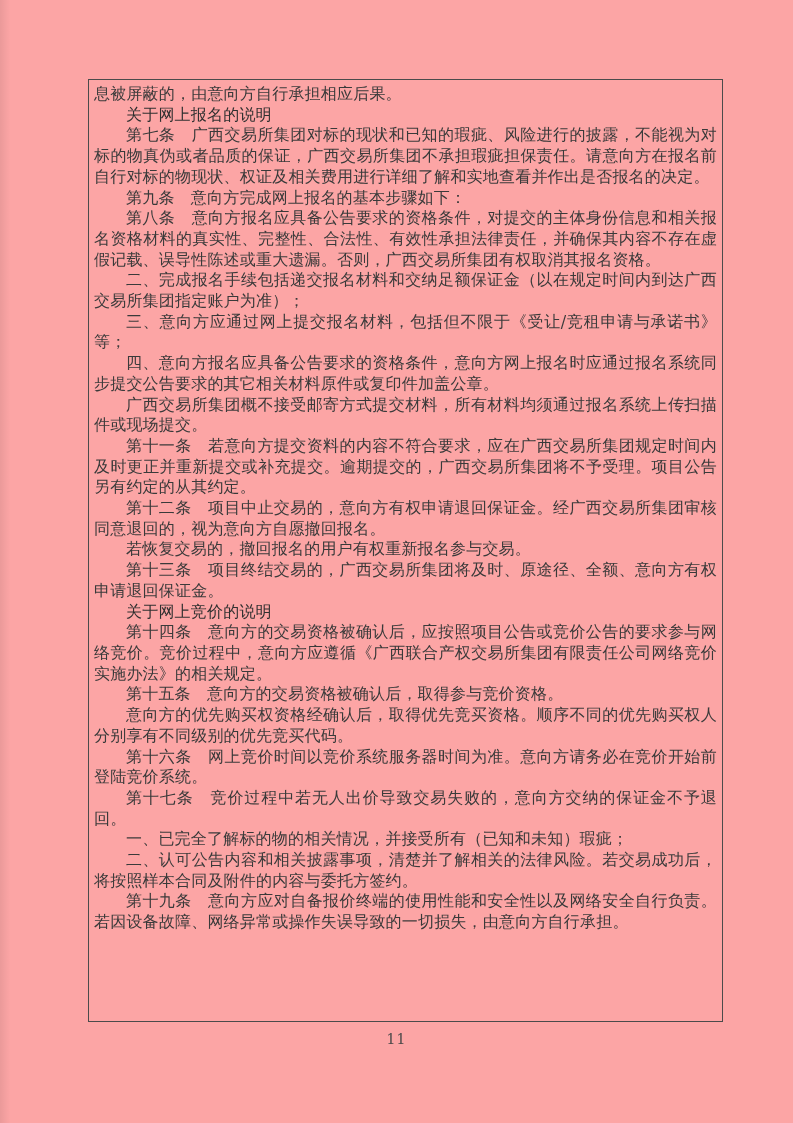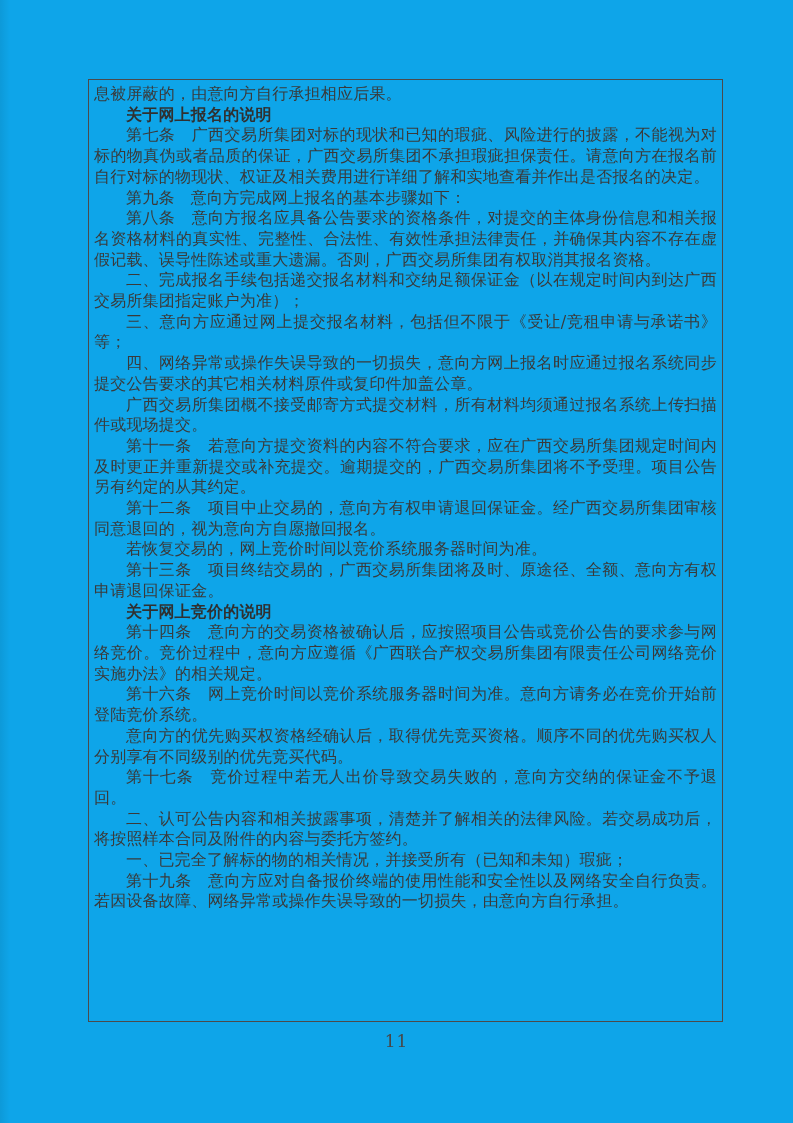--- a/index.html
+++ b/index.html
@@ -4,21 +4,21 @@
 <style>
   html, body {
     margin: 0;
     padding: 0;
     background: #e9e9e9;
   }
   .page {
     position: relative;
     width: 793px;
     height: 1123px;
-    background: #0ea5e9;
+    background: #fca5a5;
     overflow: hidden;
     font-family: "DejaVu Serif", "Liberation Serif", serif;
     color: #3a3a3a;
   }
   
   .page::before {
     content: "";
     position: absolute;
     left: 0; top: 0; bottom: 0;
     width: 10px;
@@ -43,63 +43,64 @@
     text-indent: 2em;
     letter-spacing: 0.2px;
   }
   .frame p.no-indent {
     text-indent: 0;
   }
   .section-heading {
     margin: 22px 0 0 0;
     font-size: 16.5px;
     line-height: 20.7px;
-    font-weight: bold;
+    font-weight: normal;
     text-align: center;
     color: #303030;
   }
   .page-number {
     position: absolute;
     left: 0;
     top: 1031px;
     width: 100%;
     text-align: center;
-    font-size: 17px;
+    font-size: 14px;
     color: #474747;
     letter-spacing: 1px;
   }
 </style>
 </head>
 <body>
 
 <div class="page">
   <div class="frame">
 
     <p class="no-indent">息被屏蔽的，由意向方自行承担相应后果。</p>
 
     <p class="section-heading">关于网上报名的说明</p>
 
     <p>第七条　广西交易所集团对标的现状和已知的瑕疵、风险进行的披露，不能视为对标的物真伪或者品质的保证，广西交易所集团不承担瑕疵担保责任。请意向方在报名前自行对标的物现状、权证及相关费用进行详细了解和实地查看并作出是否报名的决定。</p>
     <p>第九条　意向方完成网上报名的基本步骤如下：</p>
     <p>第八条　意向方报名应具备公告要求的资格条件，对提交的主体身份信息和相关报名资格材料的真实性、完整性、合法性、有效性承担法律责任，并确保其内容不存在虚假记载、误导性陈述或重大遗漏。否则，广西交易所集团有权取消其报名资格。</p>
     <p>二、完成报名手续包括递交报名材料和交纳足额保证金（以在规定时间内到达广西交易所集团指定账户为准）；</p>
     <p>三、意向方应通过网上提交报名材料，包括但不限于《受让/竞租申请与承诺书》等；</p>
-    <p>四、网络异常或操作失误导致的一切损失，意向方网上报名时应通过报名系统同步提交公告要求的其它相关材料原件或复印件加盖公章。</p>
+    <p>四、意向方报名应具备公告要求的资格条件，意向方网上报名时应通过报名系统同步提交公告要求的其它相关材料原件或复印件加盖公章。</p>
     <p>广西交易所集团概不接受邮寄方式提交材料，所有材料均须通过报名系统上传扫描件或现场提交。</p>
     <p>第十一条　若意向方提交资料的内容不符合要求，应在广西交易所集团规定时间内及时更正并重新提交或补充提交。逾期提交的，广西交易所集团将不予受理。项目公告另有约定的从其约定。</p>
     <p>第十二条　项目中止交易的，意向方有权申请退回保证金。经广西交易所集团审核同意退回的，视为意向方自愿撤回报名。</p>
-    <p>若恢复交易的，网上竞价时间以竞价系统服务器时间为准。</p>
+    <p>若恢复交易的，撤回报名的用户有权重新报名参与交易。</p>
     <p>第十三条　项目终结交易的，广西交易所集团将及时、原途径、全额、意向方有权申请退回保证金。</p>
 
     <p class="section-heading">关于网上竞价的说明</p>
 
     <p>第十四条　意向方的交易资格被确认后，应按照项目公告或竞价公告的要求参与网络竞价。竞价过程中，意向方应遵循《广西联合产权交易所集团有限责任公司网络竞价实施办法》的相关规定。</p>
+    <p>第十五条　意向方的交易资格被确认后，取得参与竞价资格。</p>
+    <p>意向方的优先购买权资格经确认后，取得优先竞买资格。顺序不同的优先购买权人分别享有不同级别的优先竞买代码。</p>
     <p>第十六条　网上竞价时间以竞价系统服务器时间为准。意向方请务必在竞价开始前登陆竞价系统。</p>
-    <p>意向方的优先购买权资格经确认后，取得优先竞买资格。顺序不同的优先购买权人分别享有不同级别的优先竞买代码。</p>
     <p>第十七条　竞价过程中若无人出价导致交易失败的，意向方交纳的保证金不予退回。</p>
+    <p>一、已完全了解标的物的相关情况，并接受所有（已知和未知）瑕疵；</p>
     <p>二、认可公告内容和相关披露事项，清楚并了解相关的法律风险。若交易成功后，将按照样本合同及附件的内容与委托方签约。</p>
-    <p>一、已完全了解标的物的相关情况，并接受所有（已知和未知）瑕疵；</p>
     <p>第十九条　意向方应对自备报价终端的使用性能和安全性以及网络安全自行负责。若因设备故障、网络异常或操作失误导致的一切损失，由意向方自行承担。</p>
 
   </div>
 
   <div class="page-number">11</div>
 </div>
 
 </body></html>

